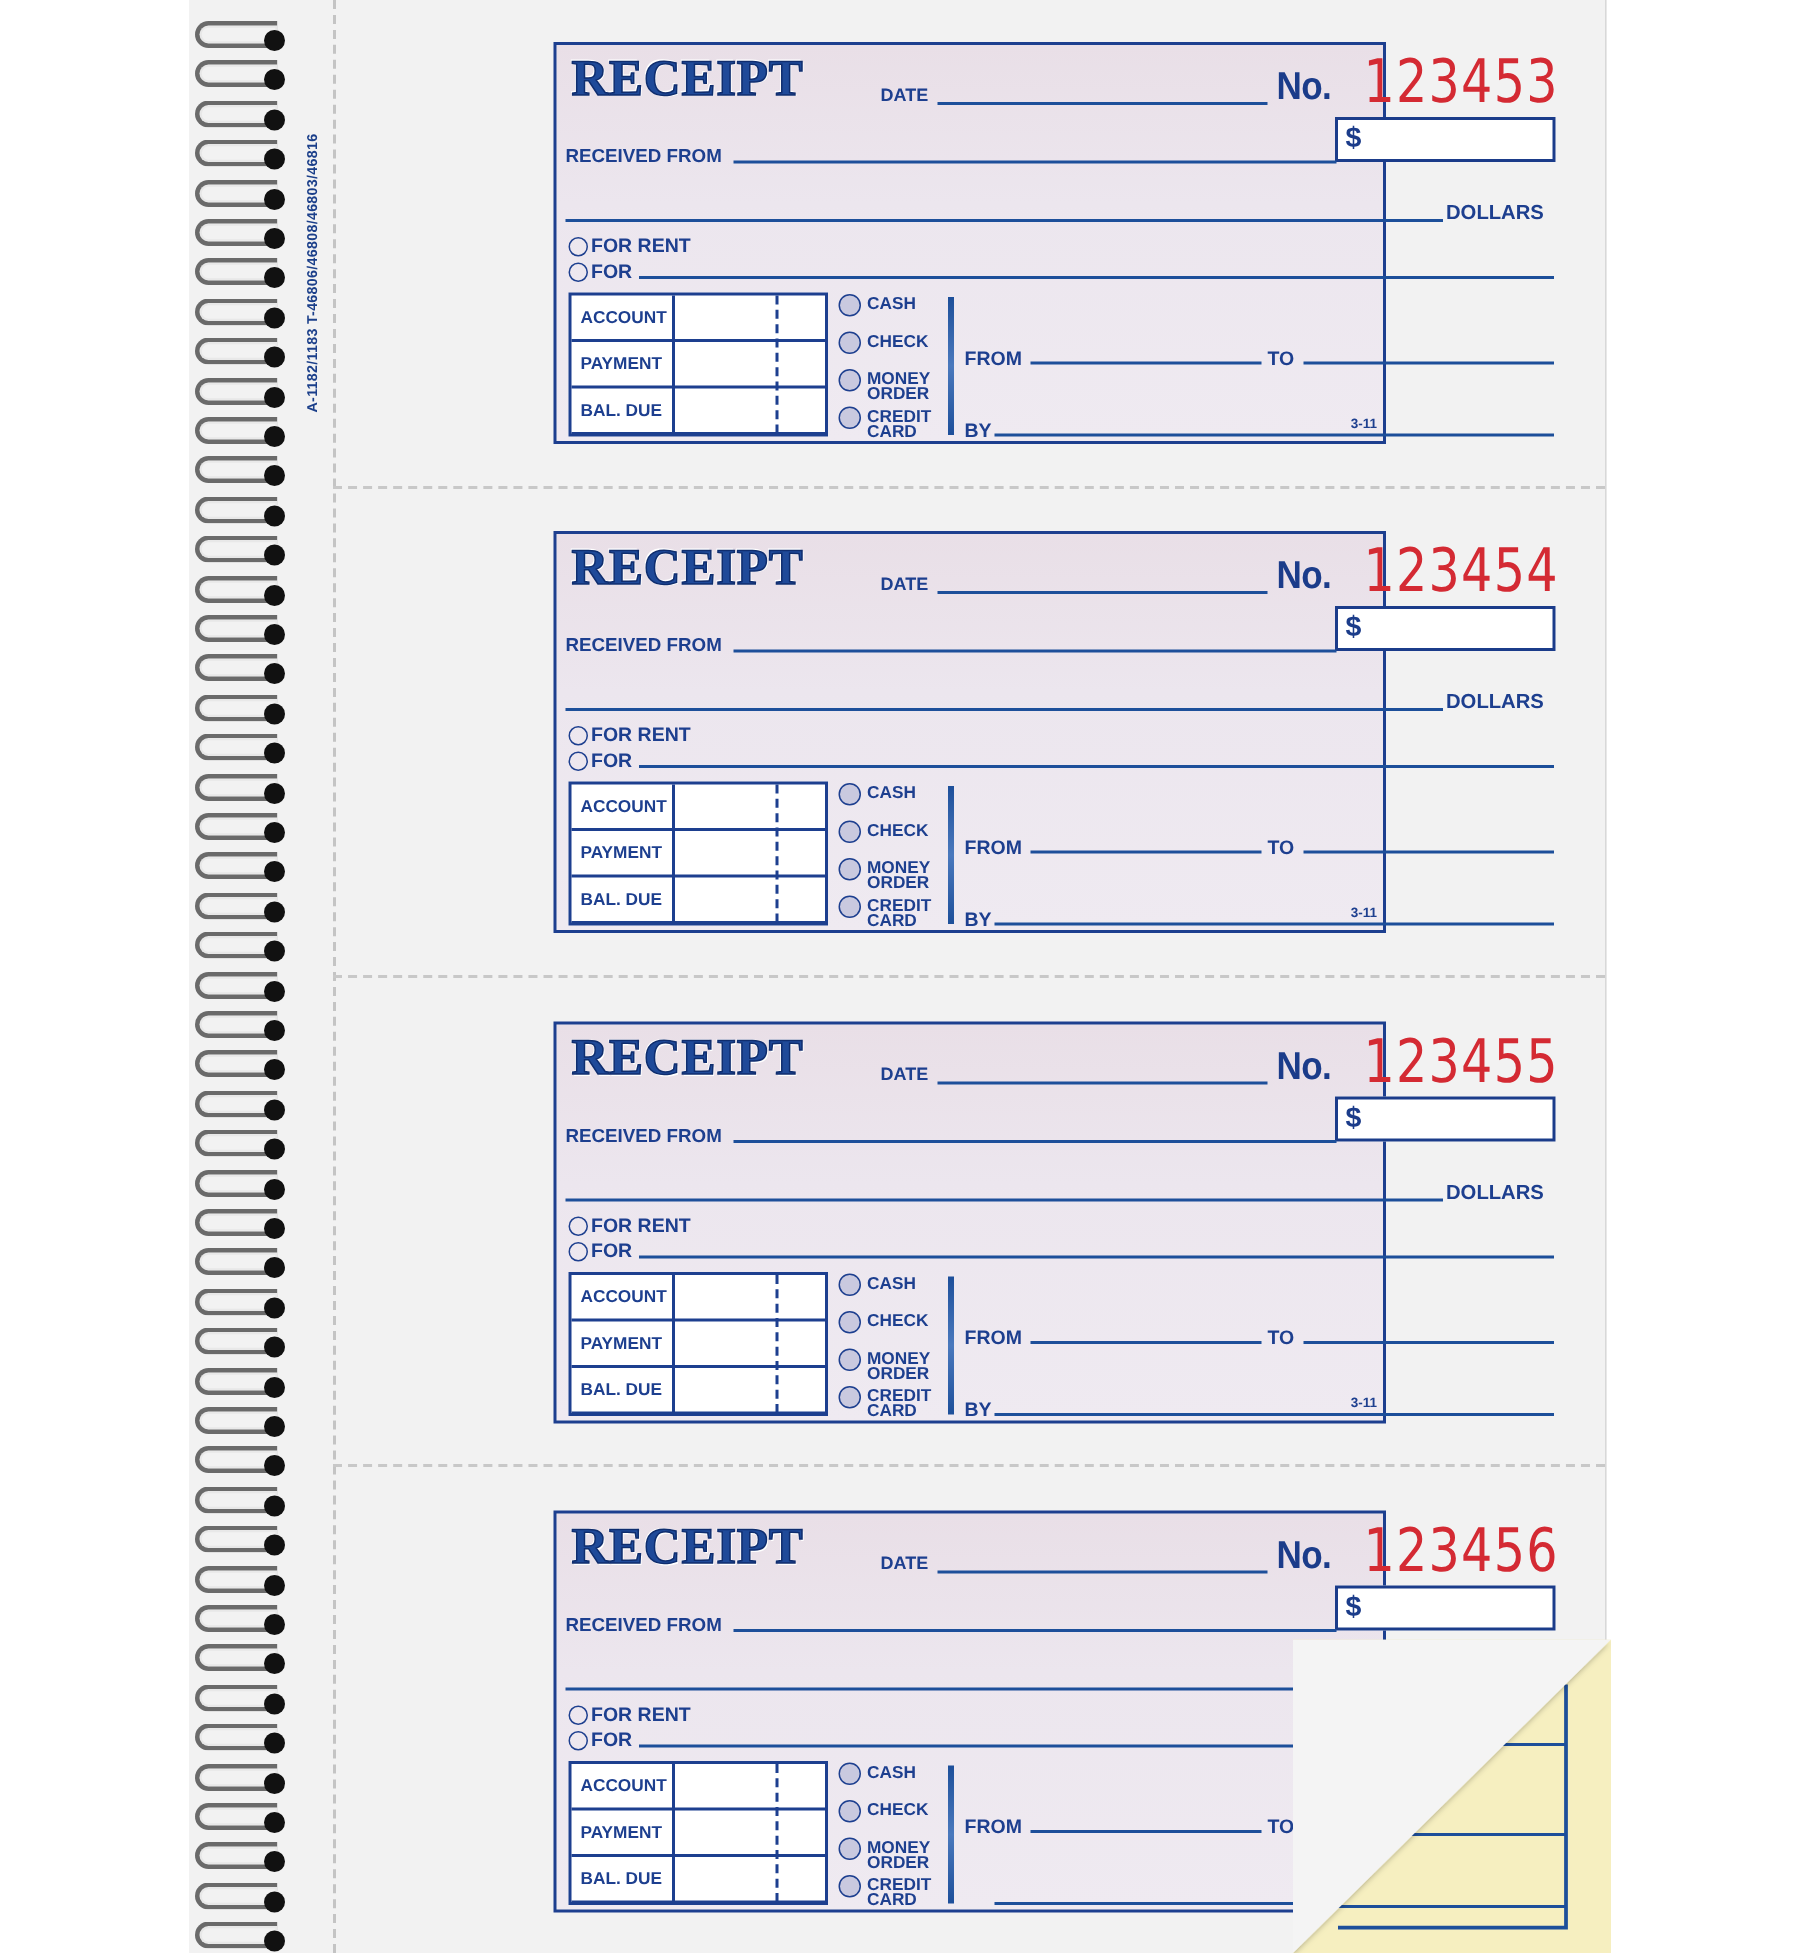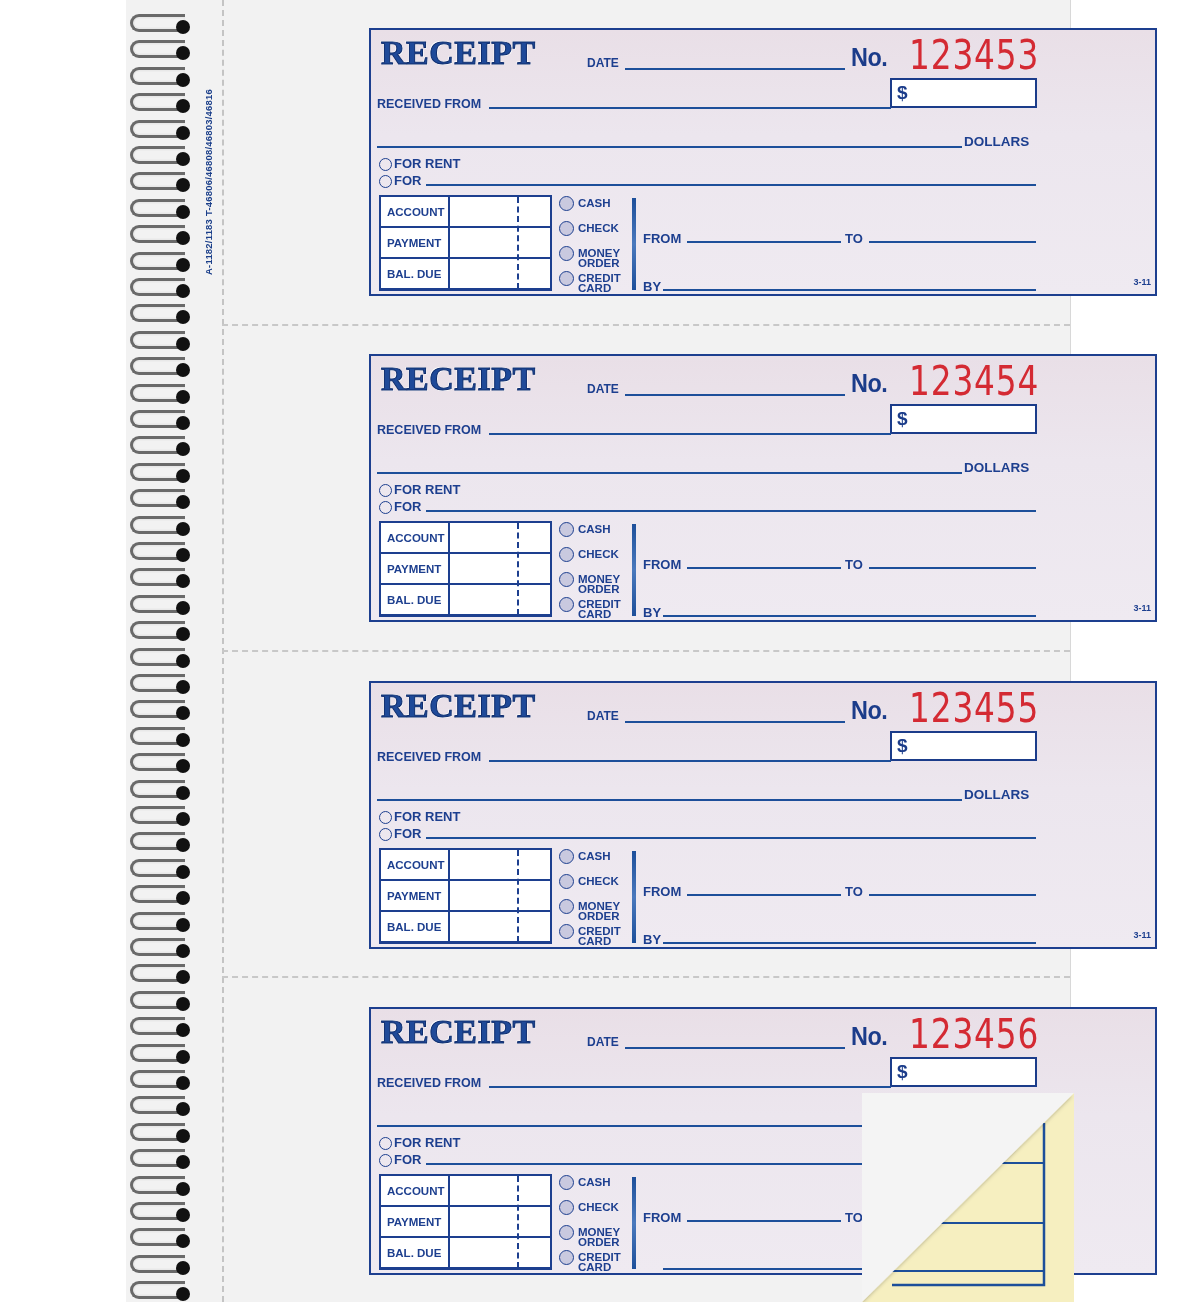--- a/index.html
+++ b/index.html
@@ -6,21 +6,21 @@
   body{width:1200px;height:1302px;background:#ffffff;position:relative;overflow:hidden;font-family:"Liberation Sans",sans-serif;}
   .page{position:absolute;left:126px;top:0;width:944px;height:1302px;background:#f2f2f2;border-right:1px solid #d8d8d8;}
   .stub-perf{position:absolute;left:222px;top:0;width:0;height:1302px;border-left:2px dashed #c4c4c4;}
   .row-perf{position:absolute;left:222px;width:848px;height:0;border-top:2px dashed #c8c8c8;}
   .stub-code{position:absolute;left:203px;top:275px;transform-origin:left top;transform:rotate(-90deg);font-size:9.5px;font-weight:bold;color:#1b3f8a;white-space:nowrap;letter-spacing:0.2px;}
   .spiral{position:absolute;left:128px;top:0;width:70px;height:1302px;}
   .coil{position:absolute;left:0;width:70px;height:22px;}
   .coil .loop{position:absolute;left:2px;top:2px;width:52px;height:12px;border:3px solid #6a6a6a;border-right:none;border-radius:10px 0 0 10px;box-shadow:inset 0 0 0 1.5px #e8e8e8;}
   .coil .hole{position:absolute;left:48px;top:8px;width:14px;height:14px;border-radius:50%;background:#111;}
 
-  .receipt{position:absolute;left:369px;width:788px;height:268px;border:2px solid #1d3f8f;box-sizing:border-box;background:linear-gradient(180deg,#e9dfe7 0%,#ece6ee 40%,#efeaf1 100%);color:#1d3f8f;font-weight:bold;}
+  .receipt{position:absolute;left:369px;width:555px;height:268px;border:2px solid #1d3f8f;box-sizing:border-box;background:linear-gradient(180deg,#e9dfe7 0%,#ece6ee 40%,#efeaf1 100%);color:#1d3f8f;font-weight:bold;}
   .r-title{position:absolute;left:10px;top:4px;font-family:"Liberation Serif",serif;font-size:34px;font-weight:bold;color:#1f4a99;-webkit-text-stroke:1px #0f2d6e;text-shadow:0 0 1px #fff,1px 1px 0 #fff,-1px -1px 0 #fff;letter-spacing:0.5px;}
   .lbl{position:absolute;font-size:13px;color:#1d3f8f;}
   .line{position:absolute;height:0;border-top:2px solid #1d4f9a;}
   .no-label{position:absolute;left:480px;top:12px;font-size:26px;color:#1b3c8a;letter-spacing:-0.5px;transform:scaleX(0.9);transform-origin:left;}
   .number{position:absolute;left:538px;top:2px;font-size:40px;font-weight:normal;color:#d42a33;letter-spacing:1px;transform:scaleX(0.82);transform-origin:left;font-family:"DejaVu Sans",sans-serif;}
   .amount-box{position:absolute;left:519px;top:48px;width:147px;height:30px;border:2px solid #1b3c8a;background:#fff;box-sizing:border-box;}
   .amount-box span{position:absolute;left:5px;top:2px;font-size:19px;color:#1b3c8a;}
   .radio{display:inline-block;width:11px;height:11px;border:1.5px solid #1d3f8f;border-radius:50%;vertical-align:middle;margin-right:2px;}
   .ledger{position:absolute;left:8px;top:165px;width:173px;height:96px;border:2px solid #1d3f8f;background:#fff;box-sizing:border-box;padding-left:24px;}
   .ledger .lrow{position:absolute;left:0;width:169px;height:31px;border-bottom:2px solid #1d3f8f;box-sizing:border-box;}

